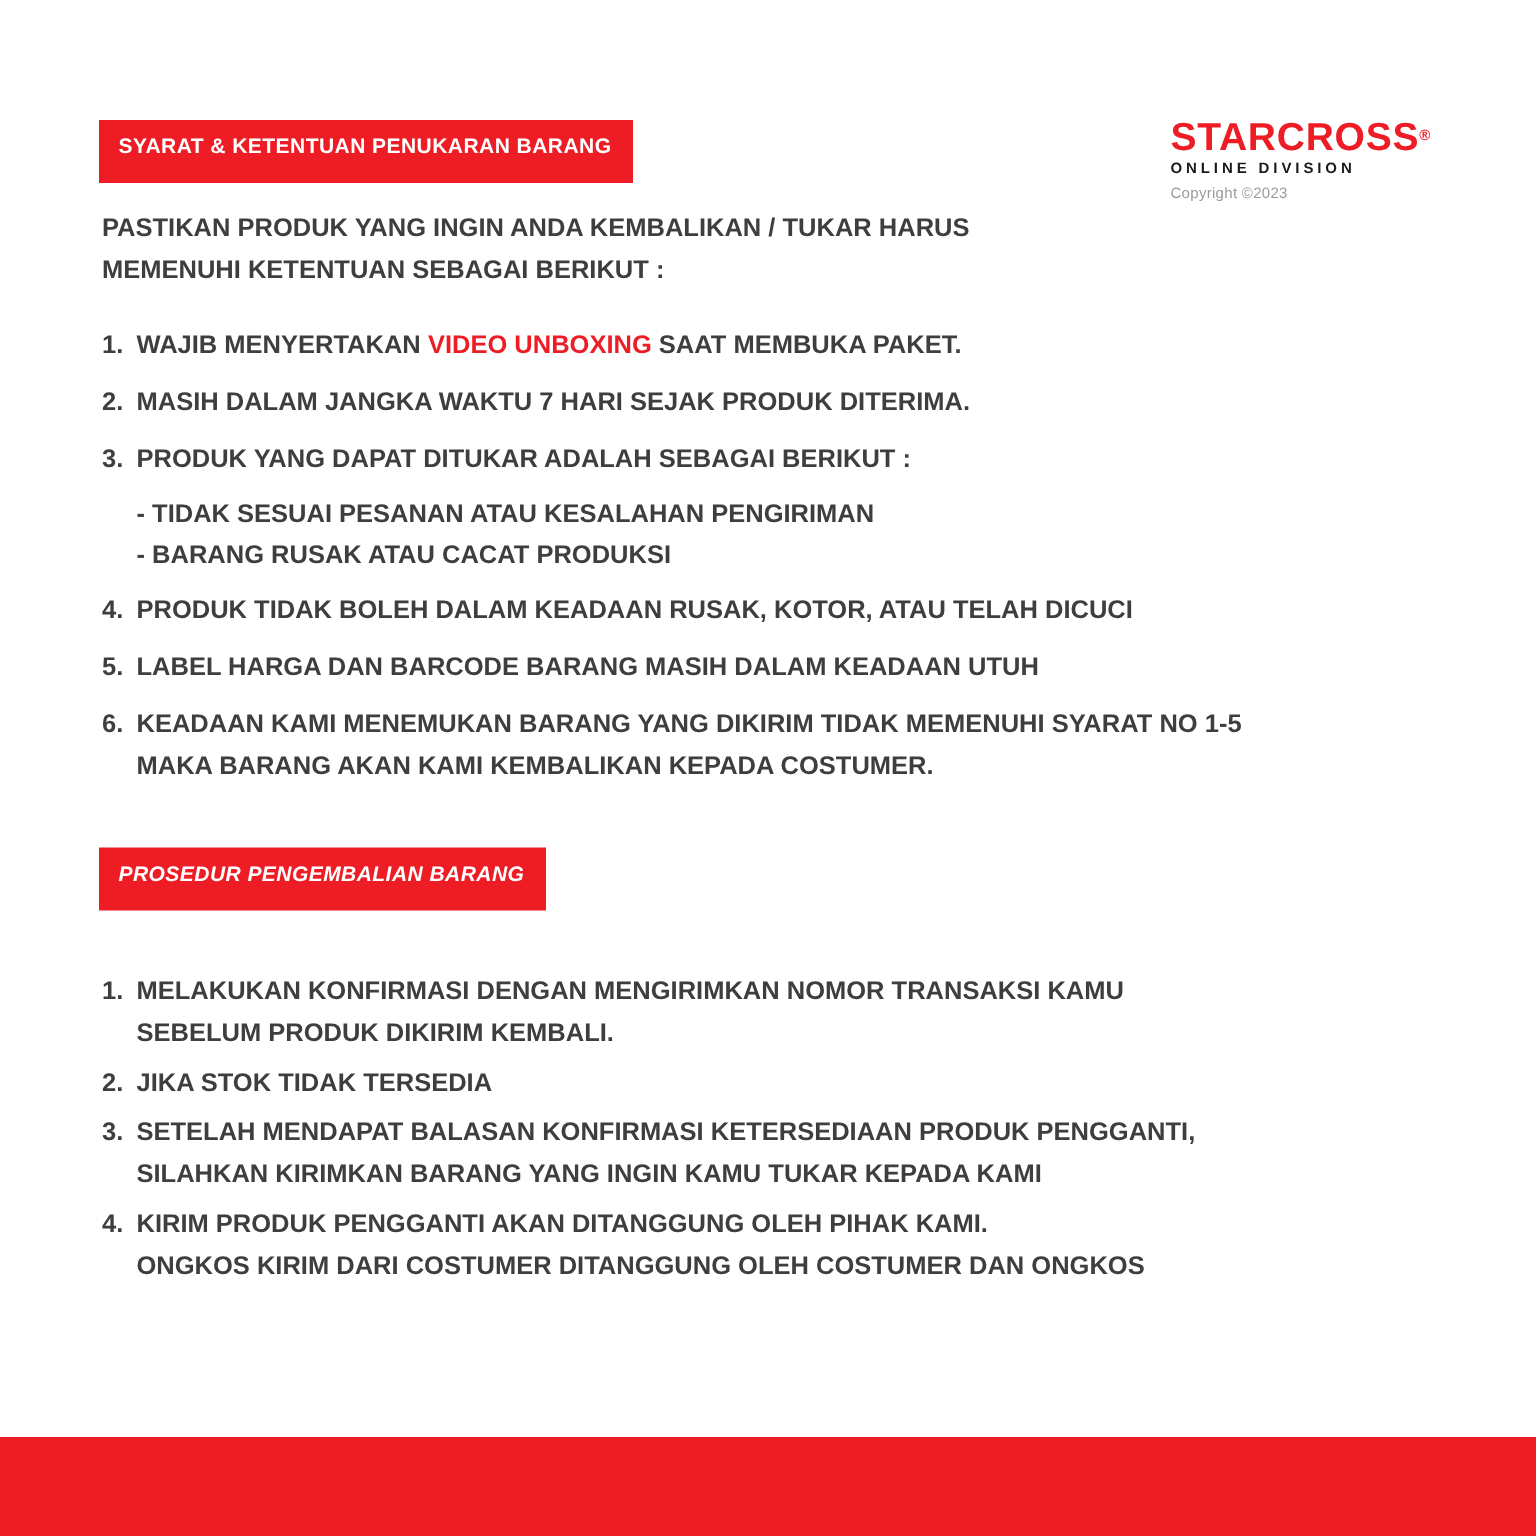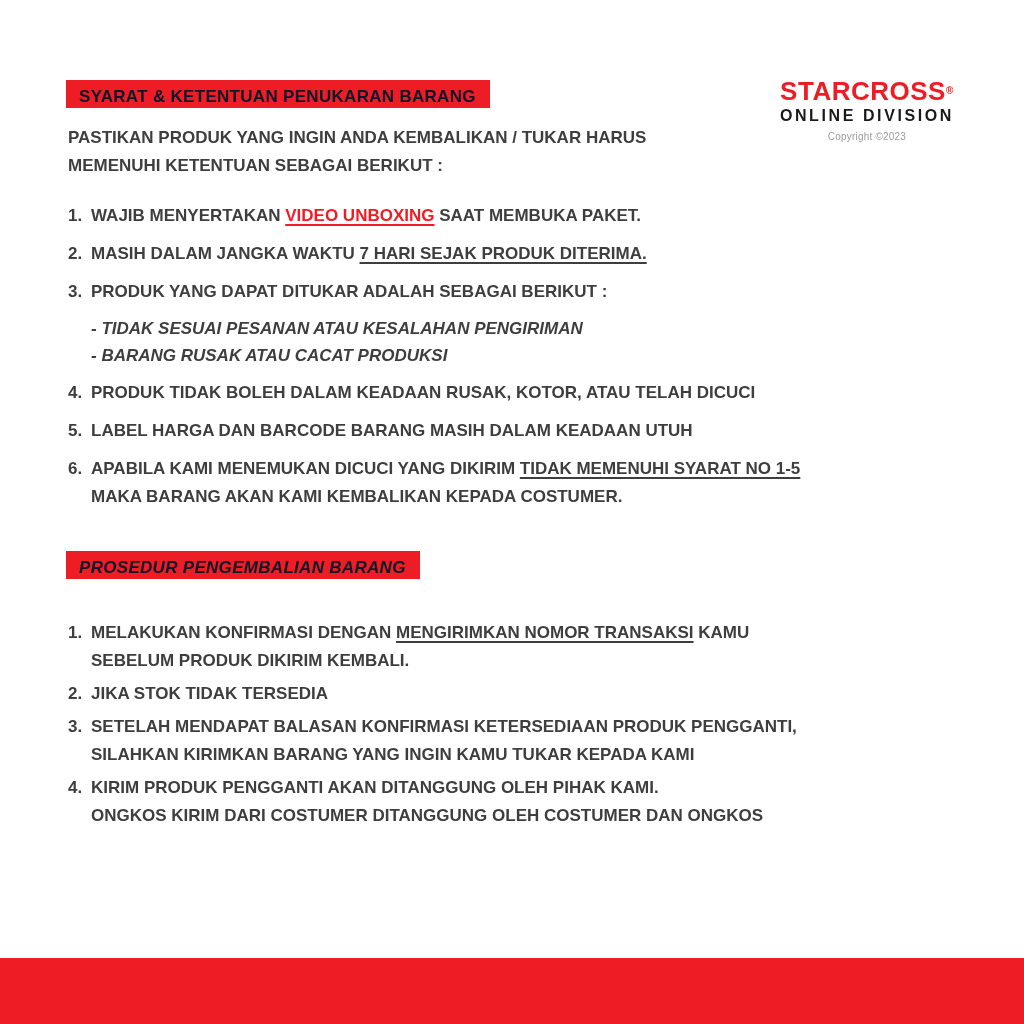--- a/index.html
+++ b/index.html
@@ -8,69 +8,68 @@
     position: relative;
     background: #ffffff;
     overflow: hidden;
     font-family: "Liberation Sans", sans-serif;
     color: #3e3e3e;
     font-weight: 700;
   }
   .banner {
     display: inline-block;
     background: #ee1c24;
-    color: #0f172a;
-    font-size: 17px;
+    color: #ffffff;
+    font-size: 14px;
     line-height: 18px;
-    padding: 8px 14px 2px 13px;
+    padding: 8px 14px 16px 13px;
     letter-spacing: .3px;
     white-space: nowrap;
   }
   #banner-terms { margin: 80px 0 0 66px; }
   #banner-procedure { margin: 30px 0 0 66px; font-style: italic; }
   .intro {
     margin: 16px 0 0 68px;
     font-size: 17px;
     line-height: 28px;
   }
   .list {
     margin: 22px 0 0 68px;
     font-size: 17px;
     line-height: 28px;
   }
   .list .item { display: flex; margin-bottom: 10px; }
   .list.procedure { margin-top: 40px; }
   .list.procedure .item { margin-bottom: 5px; }
   .num { width: 23px; flex: none; }
   .body { flex: 1; }
-  .subs { margin-top: 9px; line-height: 27px; font-style: italic; }
+  .subs { margin-top: 9px; line-height: 27px; }
   .u {
-    text-decoration: underline;
     text-decoration-thickness: 2px;
     text-underline-offset: 3px;
   }
   .red { color: #ee1c24; }
   .line { white-space: nowrap; }
   .brand {
     position: absolute;
     top: 78px;
     right: 70px;
-    text-align: center;
+    text-align: left;
   }
   .brand-name {
     color: #ee1c24;
     font-size: 26px;
     line-height: 26px;
     letter-spacing: .5px;
     white-space: nowrap;
   }
   .brand-mark { font-size: 10px; vertical-align: top; }
   .brand-division {
     color: #1a1a1a;
-    font-size: 16px;
+    font-size: 10px;
     letter-spacing: 2.6px;
     margin-top: 3px;
     white-space: nowrap;
   }
   .brand-copyright {
     color: #9b9b9b;
     font-size: 10px;
     font-weight: 400;
     margin-top: 6px;
     letter-spacing: .2px;
@@ -135,21 +134,21 @@
     <div class="item">
       <span class="num">5.</span>
       <div class="body">
           <div class="line">LABEL HARGA DAN BARCODE BARANG MASIH DALAM KEADAAN UTUH</div>
         </div>
     </div>
 
     <div class="item">
       <span class="num">6.</span>
       <div class="body">
-        <div class="line"><span>APABILA KAMI MENEMUKAN DICUCI YANG DIKIRIM </span><span class="u">TIDAK MEMENUHI SYARAT NO 1-5</span></div>
+        <div class="line"><span>KEADAAN KAMI MENEMUKAN BARANG YANG DIKIRIM </span><span class="u">TIDAK MEMENUHI SYARAT NO 1-5</span></div>
         <div class="line">MAKA BARANG AKAN KAMI KEMBALIKAN KEPADA COSTUMER.</div>
       </div>
     </div>
 
   </div>
 
   <div>
     <div class="banner" id="banner-procedure">PROSEDUR PENGEMBALIAN BARANG</div>
   </div>
 

